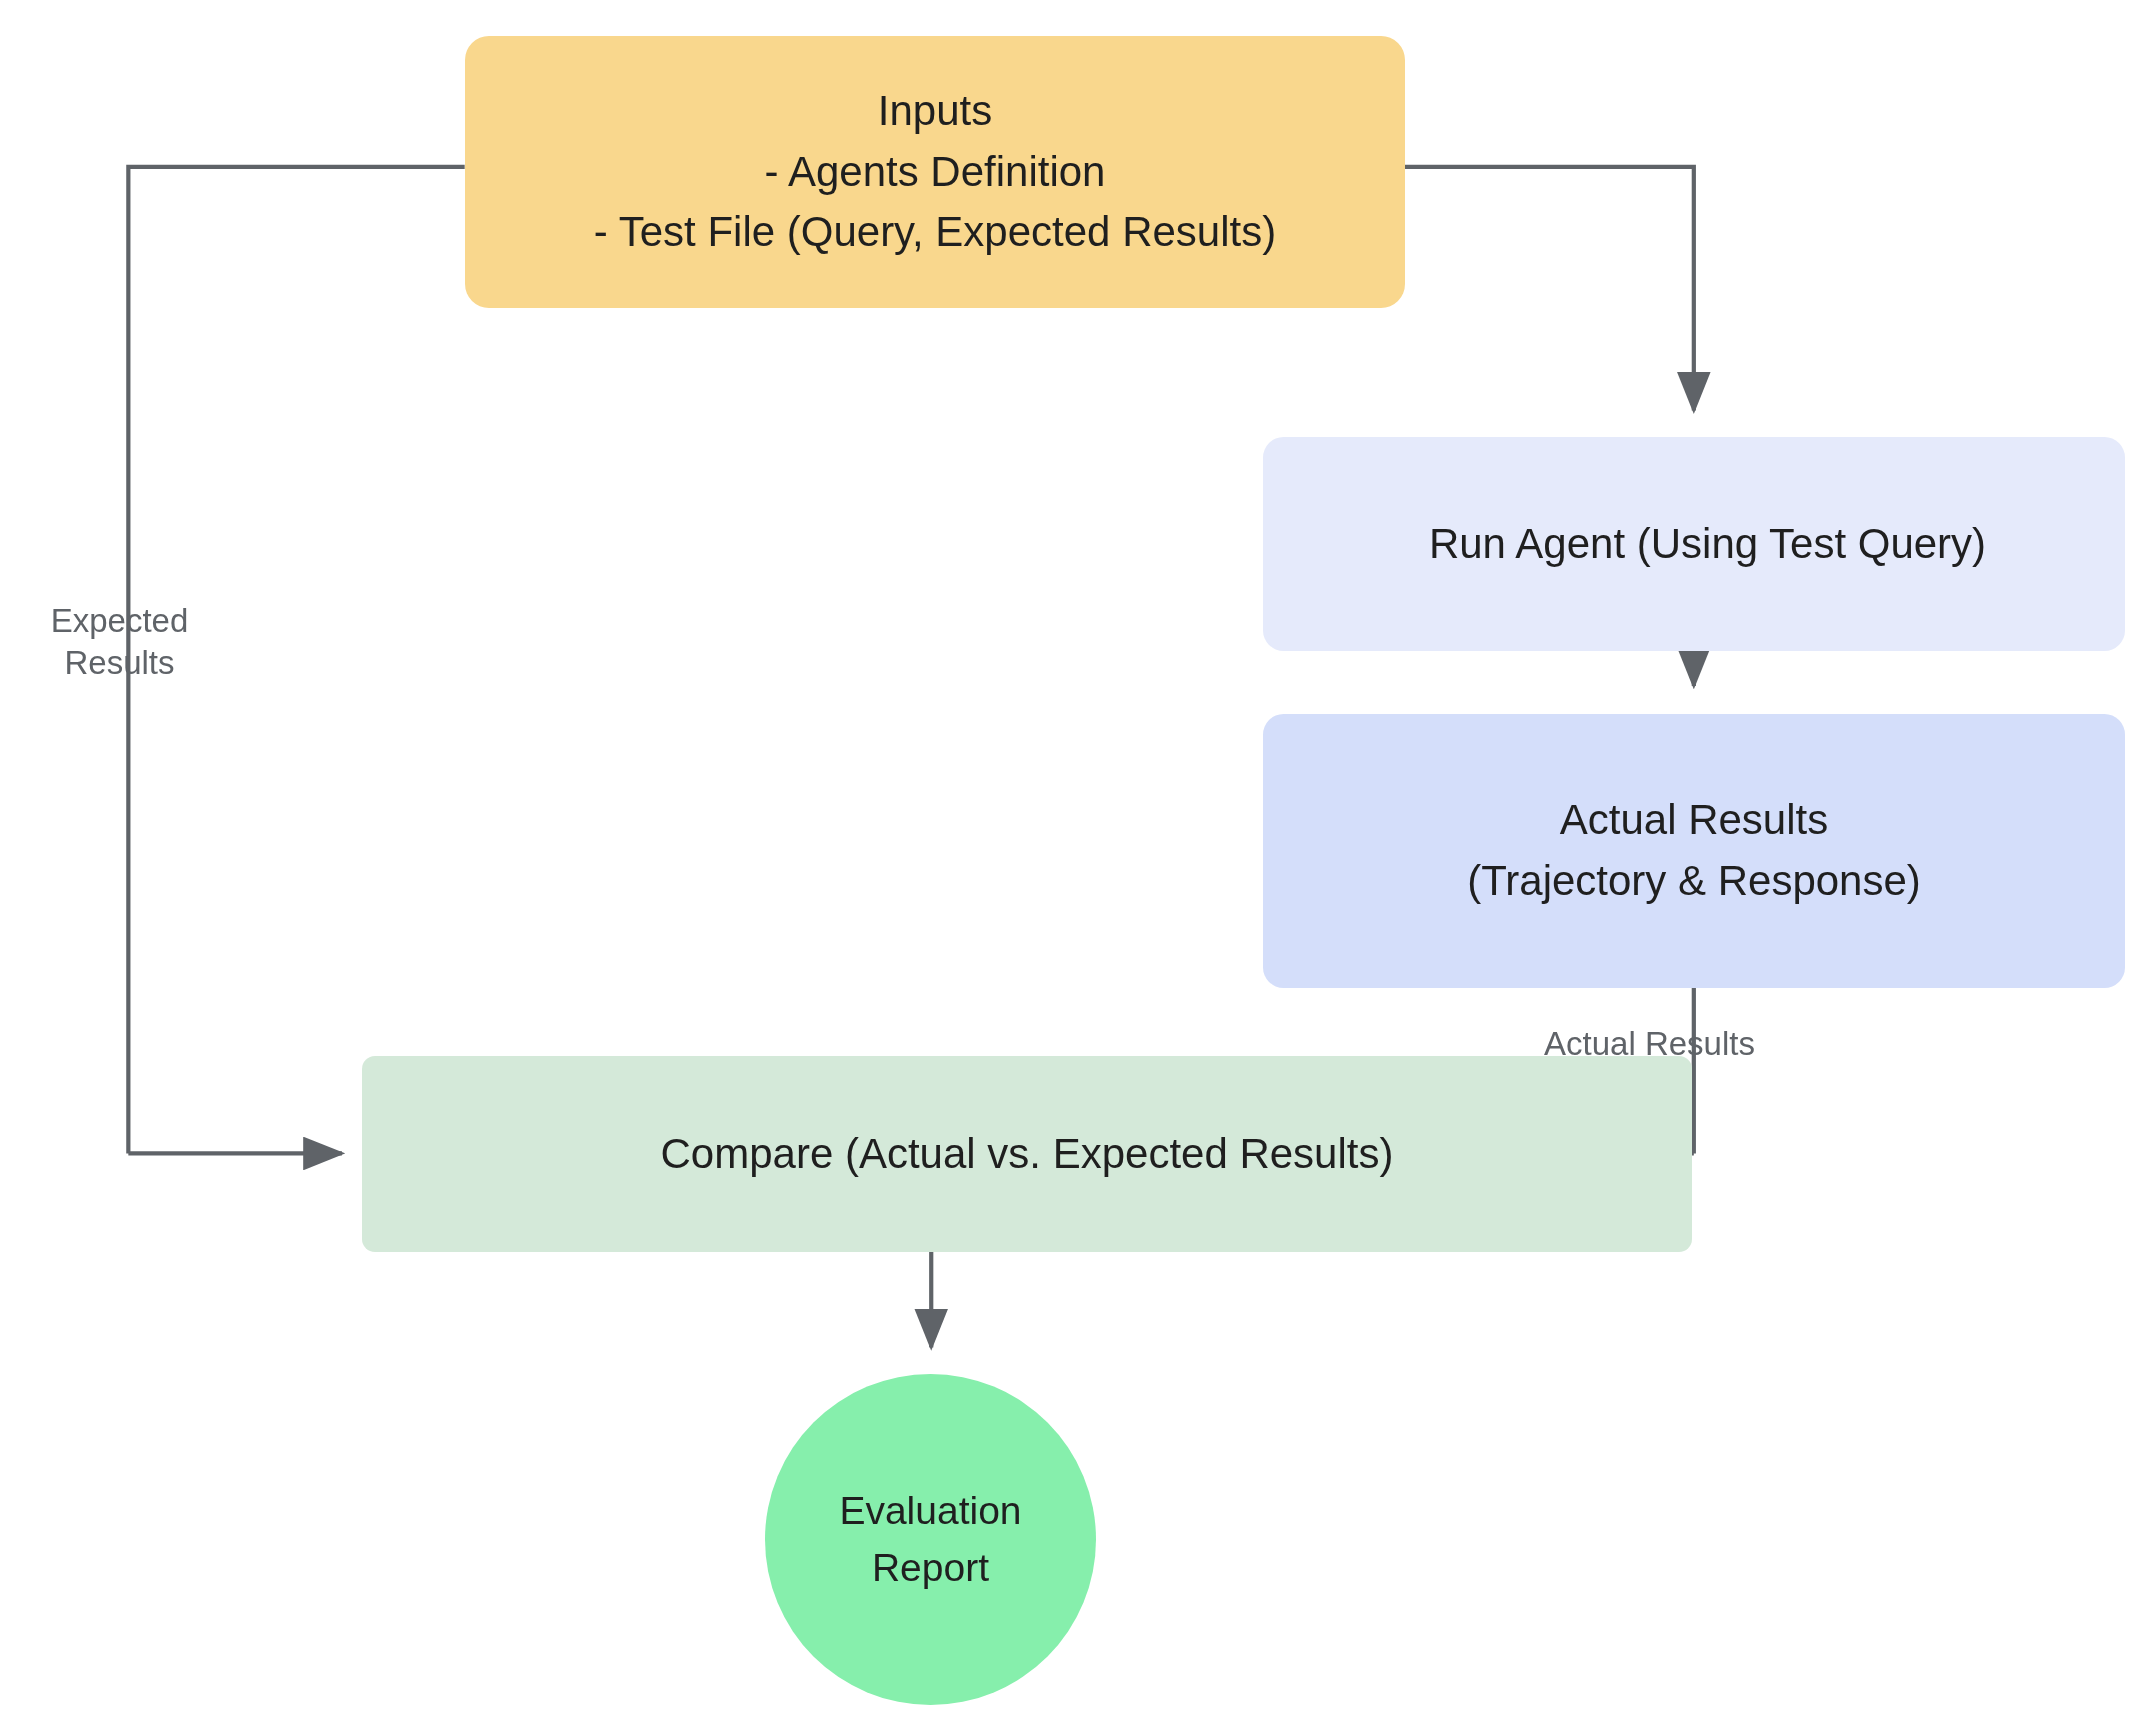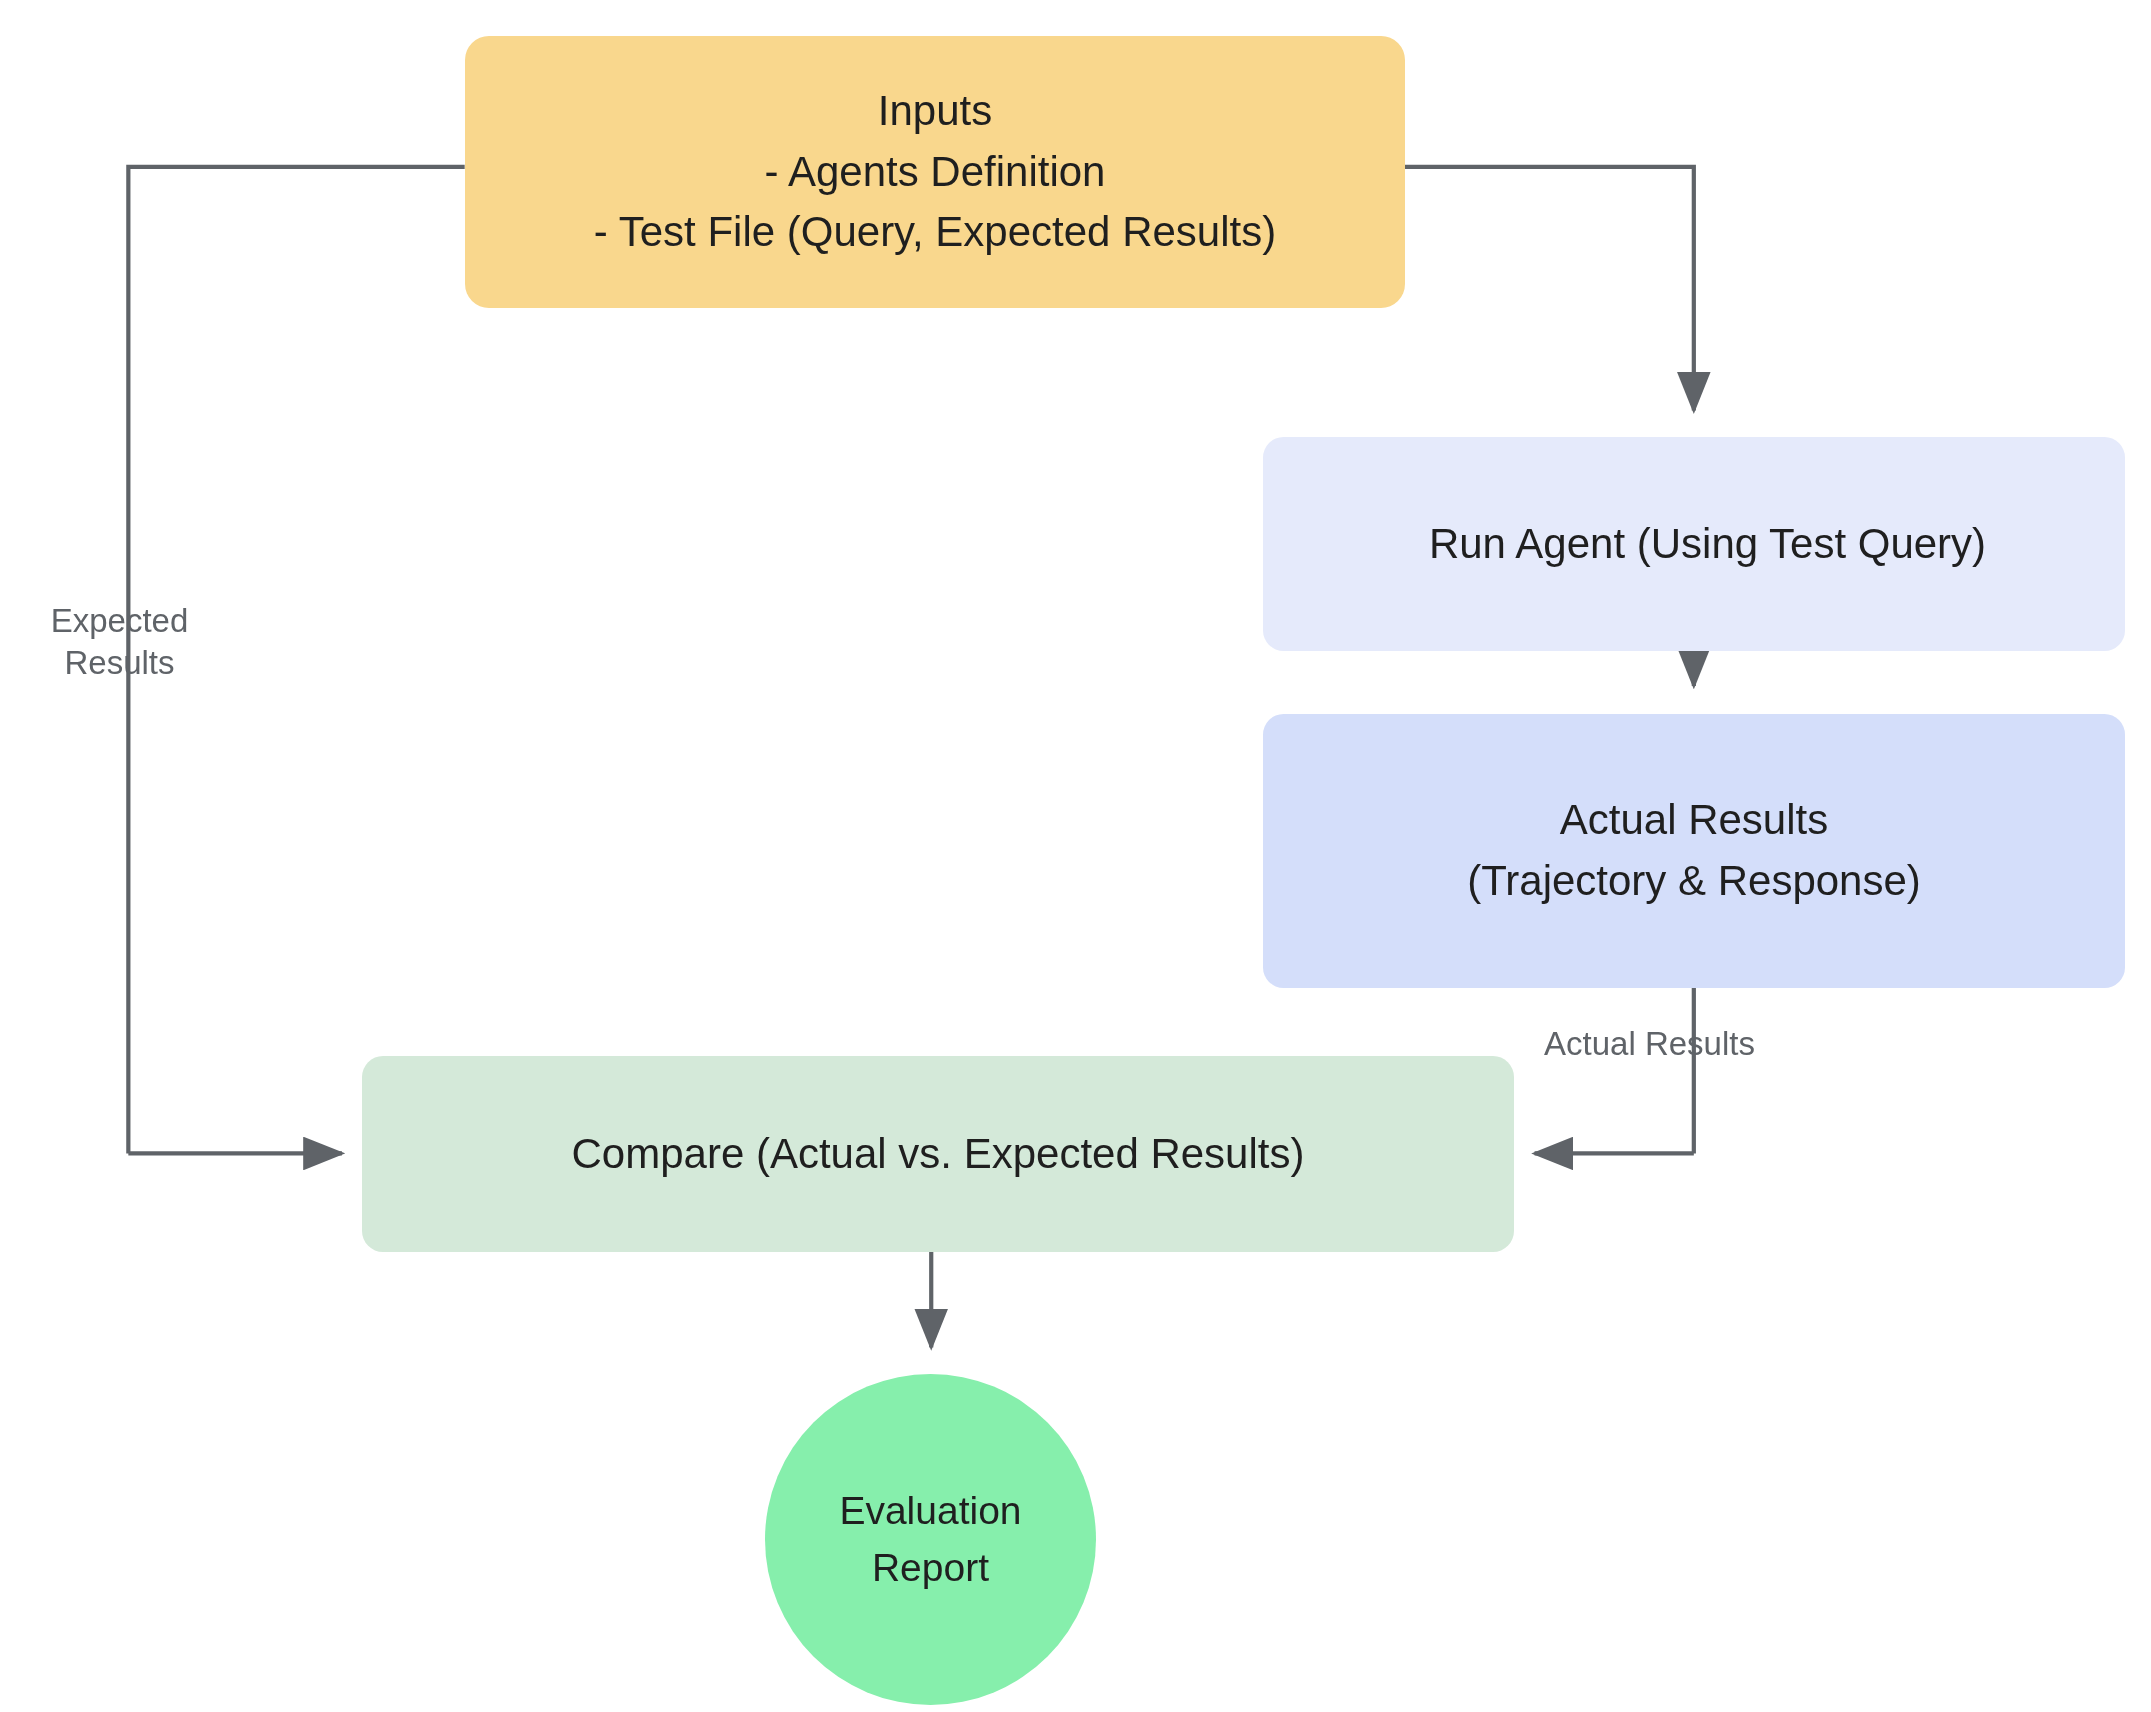--- a/index.html
+++ b/index.html
@@ -73,24 +73,24 @@
     height: 274px;
     background: #d4defa;
     border-radius: 20.6px;
     font-size: 42px;
   }
 
   
   #node-compare {
     left: 362px;
     top: 1056px;
-    width: 1152px;
+    width: 1330px;
     height: 196px;
     background: #d4e9d9;
-    border-radius: 21px;
+    border-radius: 13px;
     font-size: 42px;
   }
 
   
   #node-evaluation-report {
     left: 765px;
     top: 1374px;
     width: 331px;
     height: 331px;
     background: #86efac;

